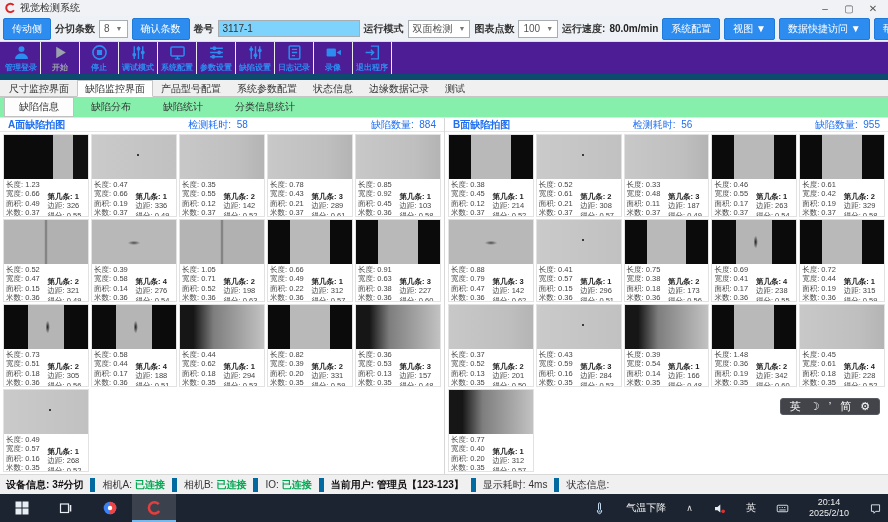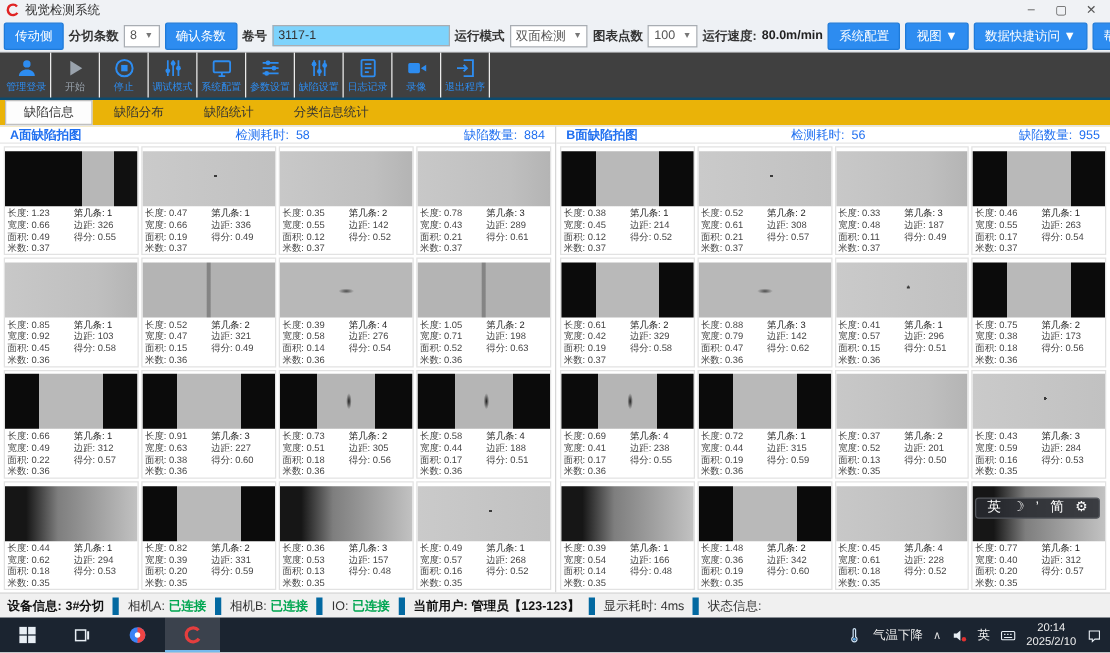--- a/index.html
+++ b/index.html
@@ -16,52 +16,52 @@
   .toolbar1 { height:26px; background:#eef1f5; border-bottom:1px solid #d9dde2; display:flex; align-items:center; gap:4px; padding:0 3px; font-size:10px; color:#222; flex:0 0 auto; white-space:nowrap; }
   .lbl { font-weight:bold; color:#333;text-align:center; }
   .btn-blue { background:#2d8cf0; color:#fff; border:1px solid #1f7ad8; border-radius:2px; font-size:10px; padding:3px 8px; font-family:inherit; }
   .combo { display:inline-flex; align-items:center; justify-content:space-between; background:#fff; border:1px solid #a8adb3; height:18px; padding:0 4px; color:#555; }
   .combo .arr { color:#777; font-size:7px; margin-left:6px; }
   .tinput { background:#7dd3fc; border:1px solid #a8adb3; height:17px; padding:0 4px; font-size:10px; color:#333; font-family:inherit; }
   .speedval { font-weight:bold; color:#222; }
   .spacer { flex:1; }
 
   
-  .toolbar2 { height:38px; background:#404040; border-bottom:2px solid #0c4a6e; display:flex; align-items:stretch; padding-left:2px; flex:0 0 auto; }
+  .toolbar2 { height:38px; background:#4c1d95; border-bottom:6px solid #0c4a6e; display:flex; align-items:stretch; padding-left:2px; flex:0 0 auto;font-weight:bold; }
   .action { width:39px; display:flex; flex-direction:column; align-items:center; justify-content:center; gap:1px; color:#2d8cf0; font-size:8px; border-right:1px solid #ececec; cursor:pointer; }
   .action .a-icon { width:17px; height:17px; }
   .action .a-icon svg { width:100%; height:100%; }
   .action.muted { color:#9aa3ad; }
 
   
   .maintabs { height:17px; background:#f0f0f0; border-bottom:1px solid #c6c6c6; display:flex; font-size:10px; color:#333; padding-left:1px; flex:0 0 auto; }
   .mtab { padding:0 7px; line-height:16px; border:1px solid transparent; cursor:pointer; }
   .mtab.active { background:#fff; border:1px solid #c6c6c6; border-bottom:1px solid #fff; margin-bottom:-1px; }
 
   
-  .subtabs { height:21px; background:#eab308; border-bottom:1px solid #e3e3e3; display:flex; align-items:center; font-size:10px; color:#333; padding-left:4px; gap:2px; flex:0 0 auto; }
+  .subtabs { height:21px; background:#86efac; border-bottom:1px solid #e3e3e3; display:flex; align-items:center; font-size:10px; color:#333; padding-left:4px; gap:2px; flex:0 0 auto; }
   .stab { padding:2px 14px; border:1px solid transparent; cursor:pointer; }
   .stab.active { border:1px solid #c0c0c0; background:#fdfdfd; }
 
   
   .panels { display:flex; flex:1 1 auto; min-height:0; }
   .panel { width:444px; display:flex; flex-direction:column; min-height:0; }
   .panel + .panel { border-left:1px solid #d7d7d7; }
   .panel-head { height:14px; flex:0 0 auto; display:flex; align-items:center; padding:0 8px; font-size:10px; color:#1f6ff0; border-bottom:1px solid #e6e6e6; }
   .panel-head .p-title { font-weight:bold; }
   .panel-head .mid { margin-left:auto; margin-right:auto; }
   .panel-head .right {}
-  .grid { flex:1; display:grid; grid-template-columns:repeat(4,1fr); grid-template-rows:repeat(4,1fr); gap:2px; padding:2px 3px; min-height:0; }
+  .grid { flex:1; display:grid; grid-template-columns:repeat(5,1fr); grid-template-rows:repeat(4,1fr); gap:2px; padding:2px 3px; min-height:0; }
   .cell { border:1px solid #e2e2e2; background:#fff; display:flex; flex-direction:column; overflow:hidden; }
   .cell-head { font-size:9px; color:#2f46e8; padding:0 2px; height:11px; line-height:11px; white-space:nowrap; overflow:hidden; }
   .cell-img { height:44px; flex:0 0 auto; background:#c5c5c5; }
   .cell-stats { flex:1; display:flex; padding:1px 2px 0 2px; font-size:7.5px; color:#444; line-height:1.25; }
   .cstat-l { width:52%; }
   .cstat-r { width:48%; }
-  .s-strip { font-weight:normal; color:#222; }
+  .s-strip { font-weight:bold; color:#222;margin-top:12px; }
 
   
   .p1 { background:linear-gradient(90deg,#0b0b0b 0 58%,#b7b7b7 58% 82%,#101010 82%); }
   .p2 { background:radial-gradient(circle 2px at 55% 45%, #3a3a3a 0 55%, rgba(0,0,0,0) 60%),linear-gradient(90deg,#cacaca,#c1c1c1); }
   .p3 { background:linear-gradient(90deg,#c8c8c8,#bfbfbf 70%,#b4b4b4); }
   .p4 { background:linear-gradient(90deg,#b4b4b4 0 48%,#848484 49% 51%,#b1b1b1 52%); }
   .p5 { background:radial-gradient(ellipse 9px 3px at 50% 52%, #4a4a4a, rgba(0,0,0,0) 70%),#b8b8b8; }
   .p6 { background:linear-gradient(90deg,#0b0b0b 0 26%,#b9b9b9 26% 74%,#0b0b0b 74%); }
   .p7 { background:radial-gradient(ellipse 3px 9px at 52% 50%, #1d1d1d, rgba(0,0,0,0) 72%),linear-gradient(90deg,#0b0b0b 0 28%,#b5b5b5 28% 72%,#0b0b0b 72%); }
   .p8 { background:linear-gradient(90deg,#161616 0 16%,#7e7e7e 40%,#c2c2c2); }
@@ -74,21 +74,21 @@
   .seg .v { margin-left:3px; }
   .seg .v.green { color:#00a651; font-weight:bold; }
   .seg .v.bold, .seg.bold { font-weight:bold; color:#111; }
 
   
   .taskbar { height:28px; flex:0 0 auto; background:#1b2430; display:flex; align-items:center; color:#eee; }
   .tb-apps { display:flex; height:100%; }
   .tb-app { width:44px; height:100%; display:flex; align-items:center; justify-content:center; cursor:pointer; }
   .tb-app svg { width:16px; height:16px; }
   .tb-app.active { background:rgba(255,255,255,0.14); box-shadow:inset 0 -2px 0 #76b9ed; }
-  .tray { margin-left:auto; display:flex; align-items:center; gap:8px; padding-right:6px; font-size:10px; }
+  .tray { margin-left:auto; display:flex; align-items:center; gap:20px; padding-right:6px; font-size:10px; }
   .tray svg { width:13px; height:13px; display:block; }
   .tray .dt { text-align:center; font-size:9px; line-height:1.2; }
   .tray .chev { font-size:9px; color:#ddd; }
 
   
   .imebar { position:absolute; right:8px; top:398px; height:17px; background:rgba(40,42,48,0.88); border:1px solid #55585e; border-radius:3px; display:flex; align-items:center; gap:9px; padding:0 9px; color:#fff; font-size:11px; z-index:5; }
   .imebar span { cursor:pointer; line-height:1; }
 </style>
 </head>
 <body>
@@ -214,20 +214,29 @@
       </div>
       <div class="action">
         <span class="a-icon"><svg viewBox="0 0 16 16" fill="currentColor" stroke="none">
             <path d="M6.5 2h7v12h-7" fill="none" stroke="currentColor" stroke-width="1.4"></path>
             <path d="M1.5 8h7M6.5 5.5L9 8l-2.5 2.5" fill="none" stroke="currentColor" stroke-width="1.4"></path>
           </svg></span>
         <span>退出程序</span>
       </div>
     </div>
 
+  <div class="maintabs" id="maintabs">
+      <div class="mtab">尺寸监控界面</div>
+      <div class="mtab active">缺陷监控界面</div>
+      <div class="mtab">产品型号配置</div>
+      <div class="mtab">系统参数配置</div>
+      <div class="mtab">状态信息</div>
+      <div class="mtab">边缘数据记录</div>
+      <div class="mtab">测试</div>
+    </div>
 
   <div class="subtabs" id="subtabs">
       <div class="stab active">缺陷信息</div>
       <div class="stab">缺陷分布</div>
       <div class="stab">缺陷统计</div>
       <div class="stab">分类信息统计</div>
     </div>
 
   <div class="panels">
     <div class="panel">

